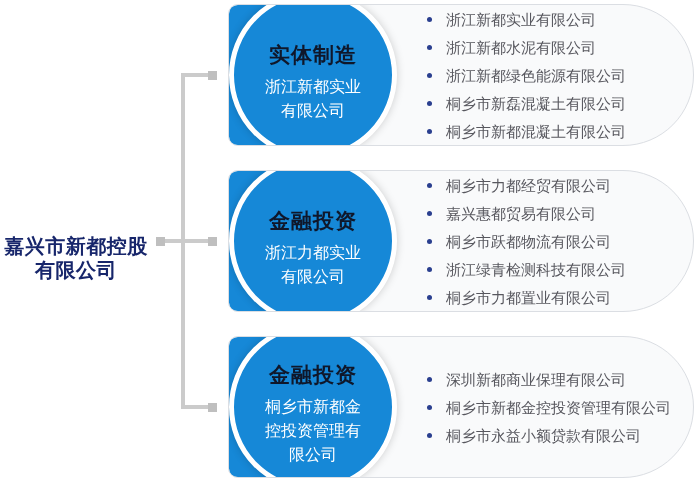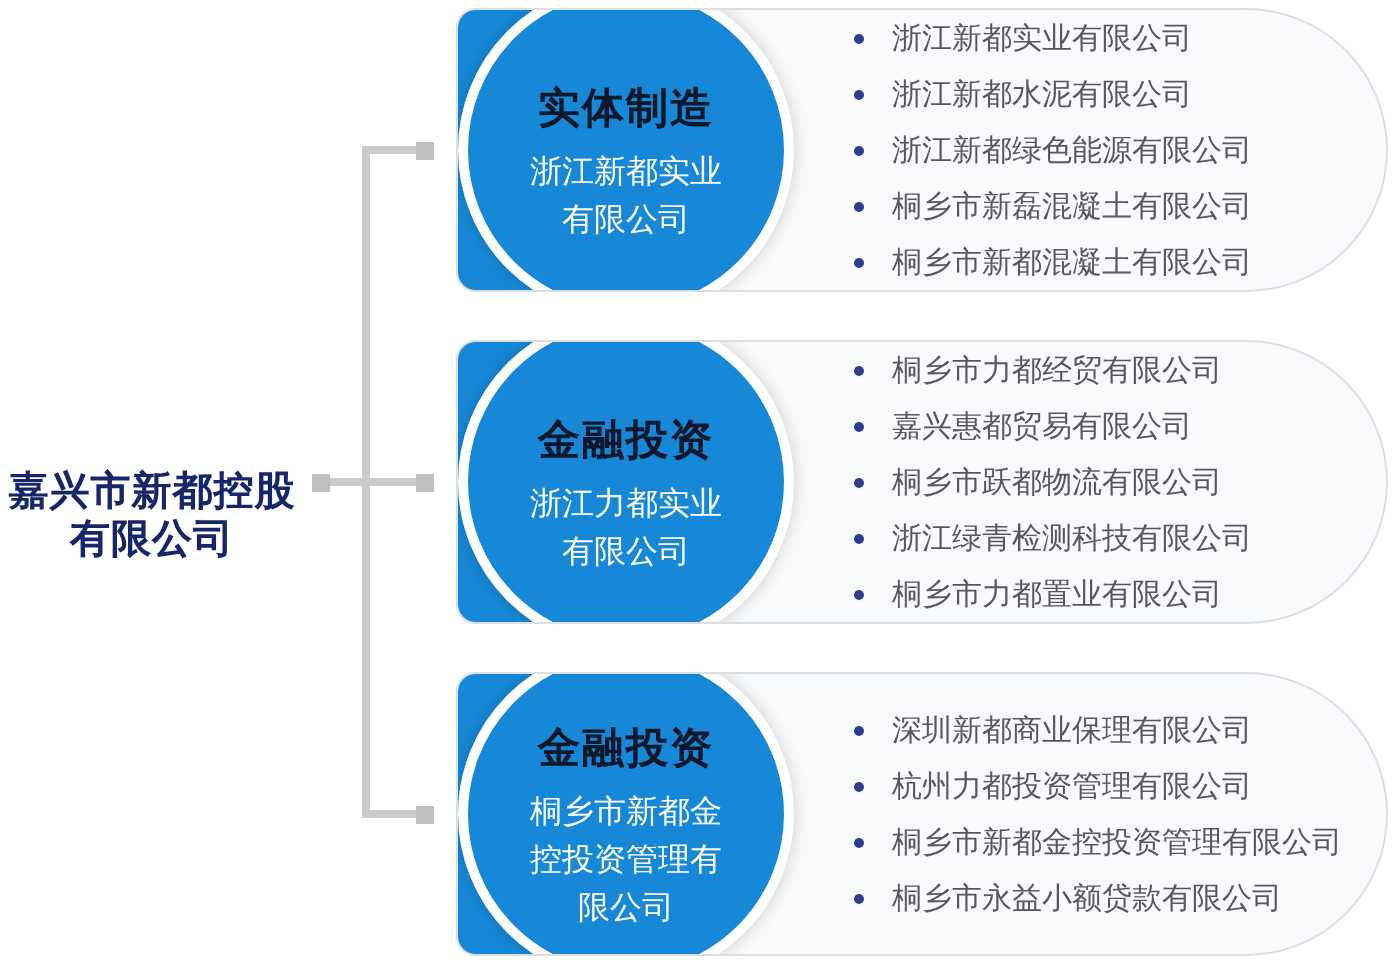--- a/index.html
+++ b/index.html
@@ -155,24 +155,20 @@
       <div class="circle-title">金融投资</div>
       <div class="circle-sub">桐乡市新都金控投资管理有限公司</div>
     </div>
     <ul class="company-list">
       <li class="company-item">
           <span class="dot"></span>
           <span>深圳新都商业保理有限公司</span>
         </li>
       <li class="company-item">
           <span class="dot"></span>
-          <span>杭州力都投资管理有限公司</span>
-        </li>
-      <li class="company-item">
-          <span class="dot"></span>
           <span>桐乡市新都金控投资管理有限公司</span>
         </li>
       <li class="company-item">
           <span class="dot"></span>
           <span>桐乡市永益小额贷款有限公司</span>
         </li>
     </ul>
   </div>
 
 </div>

